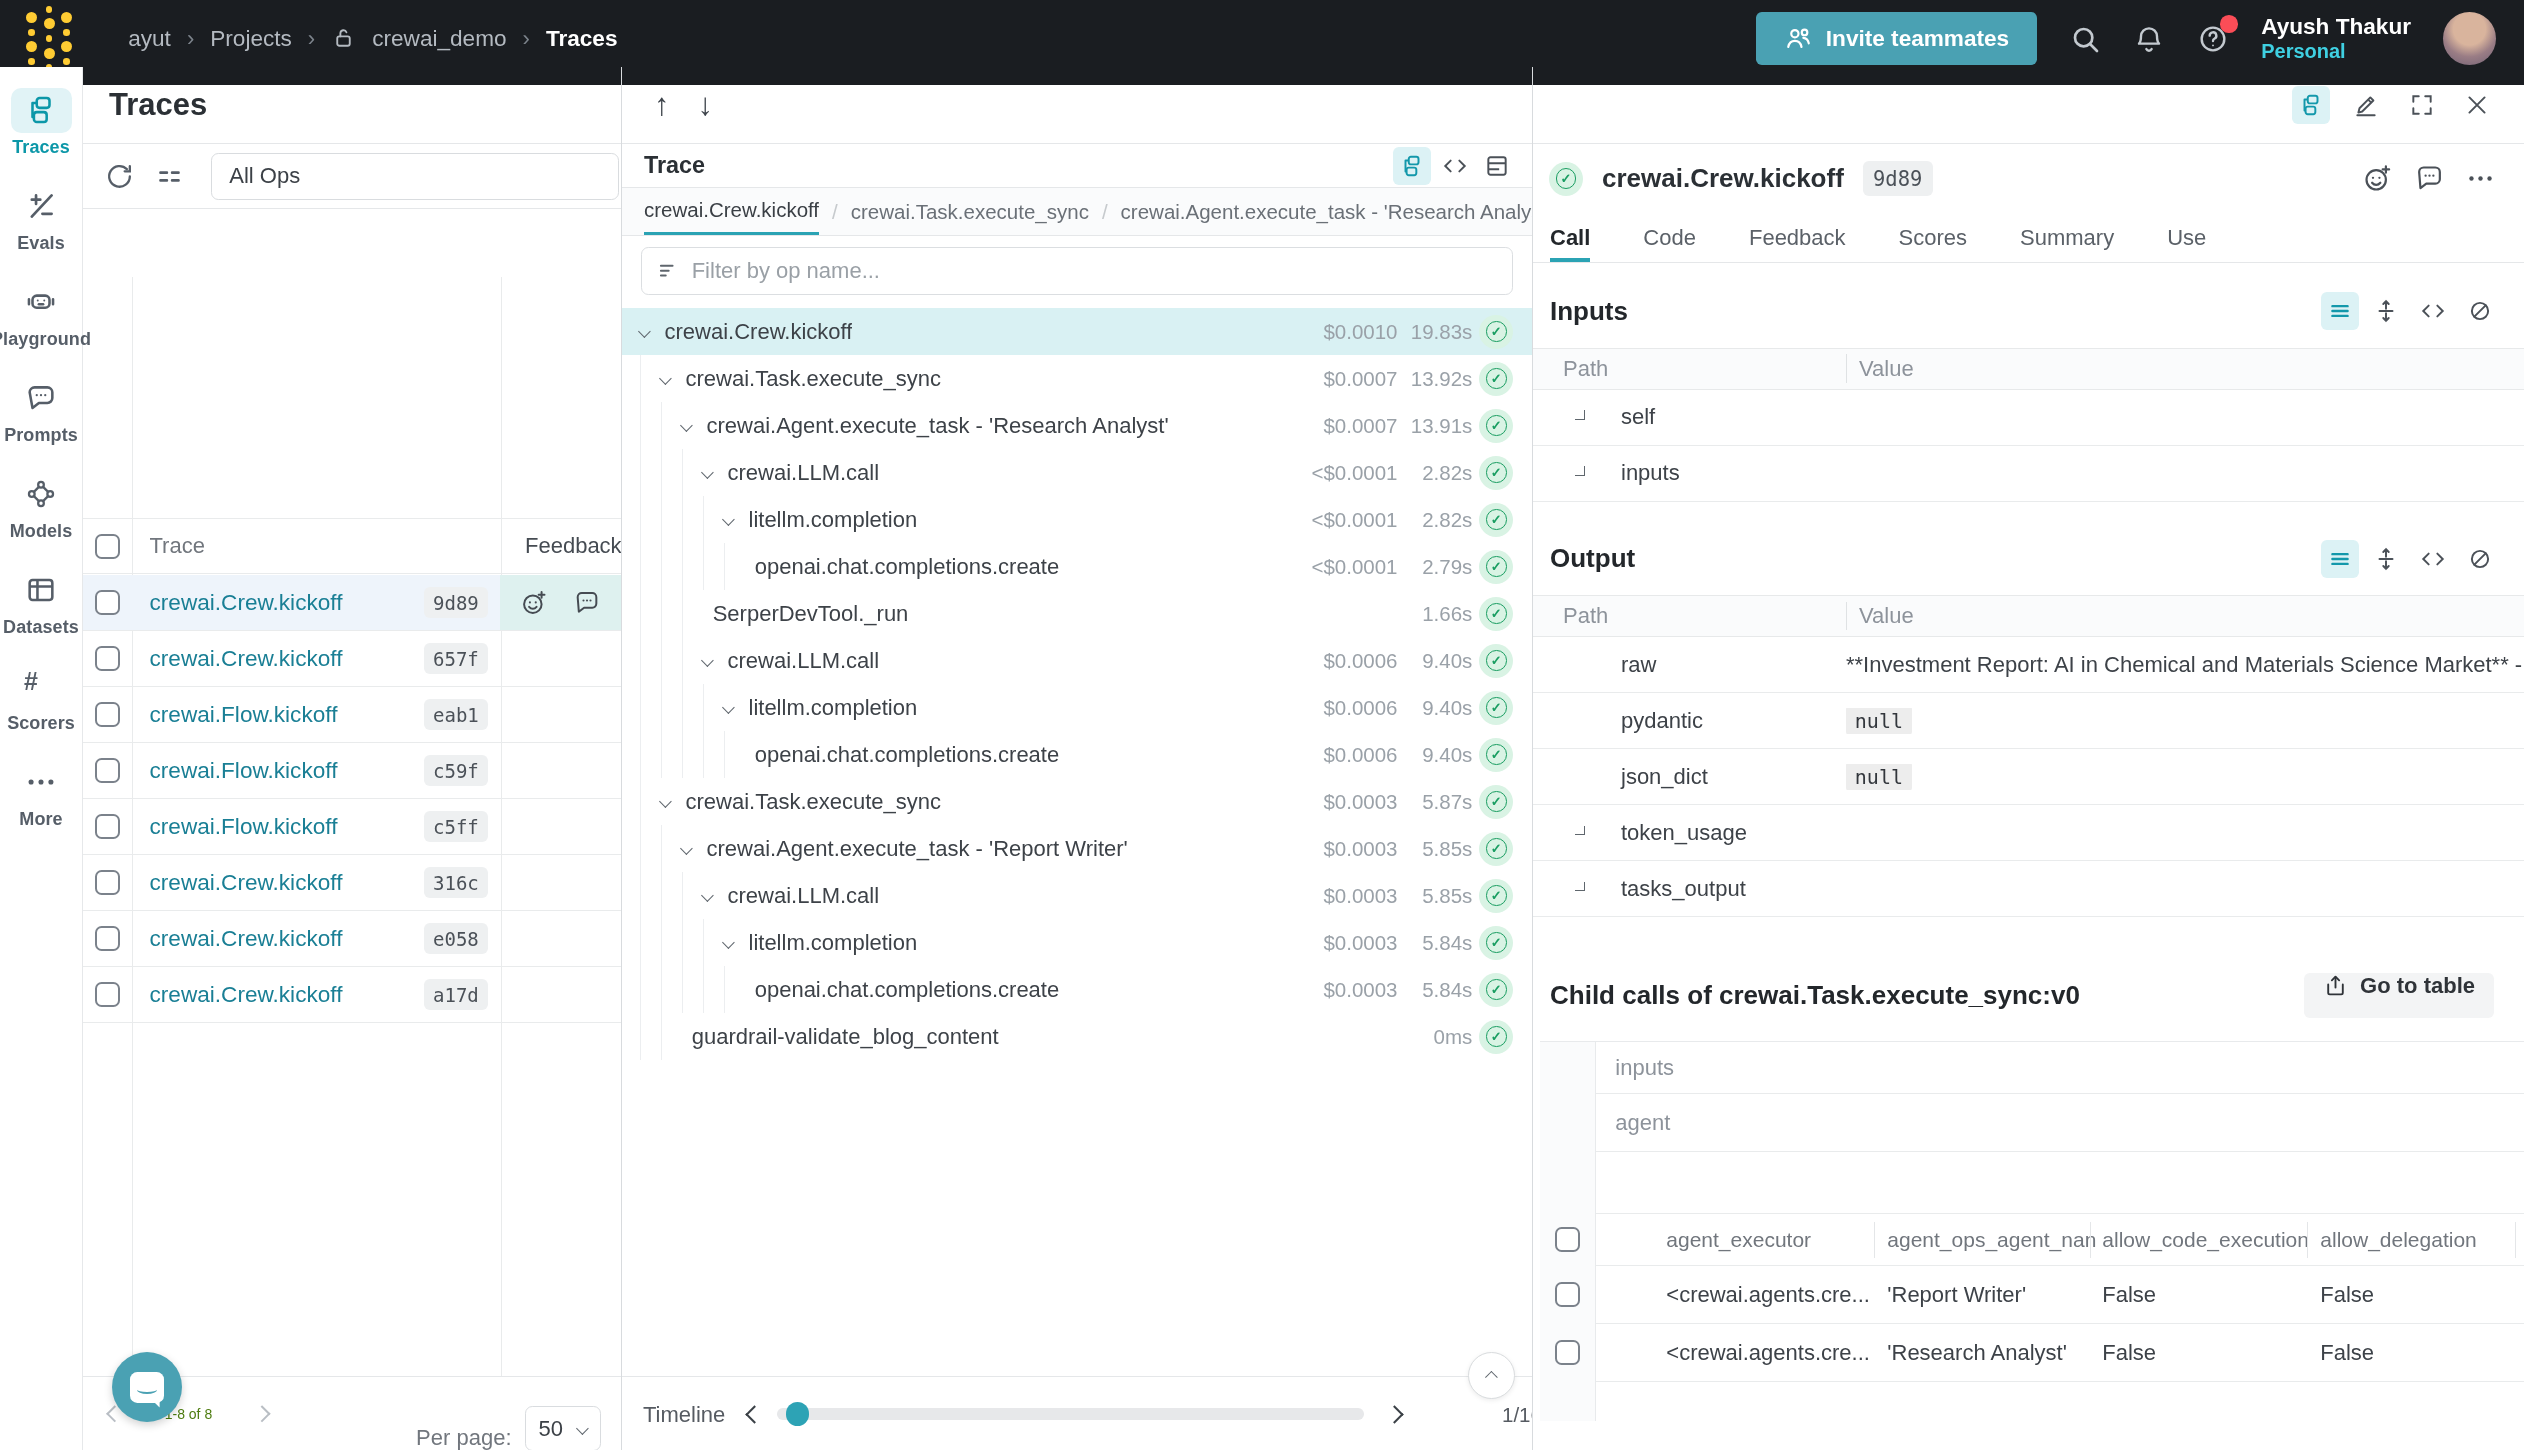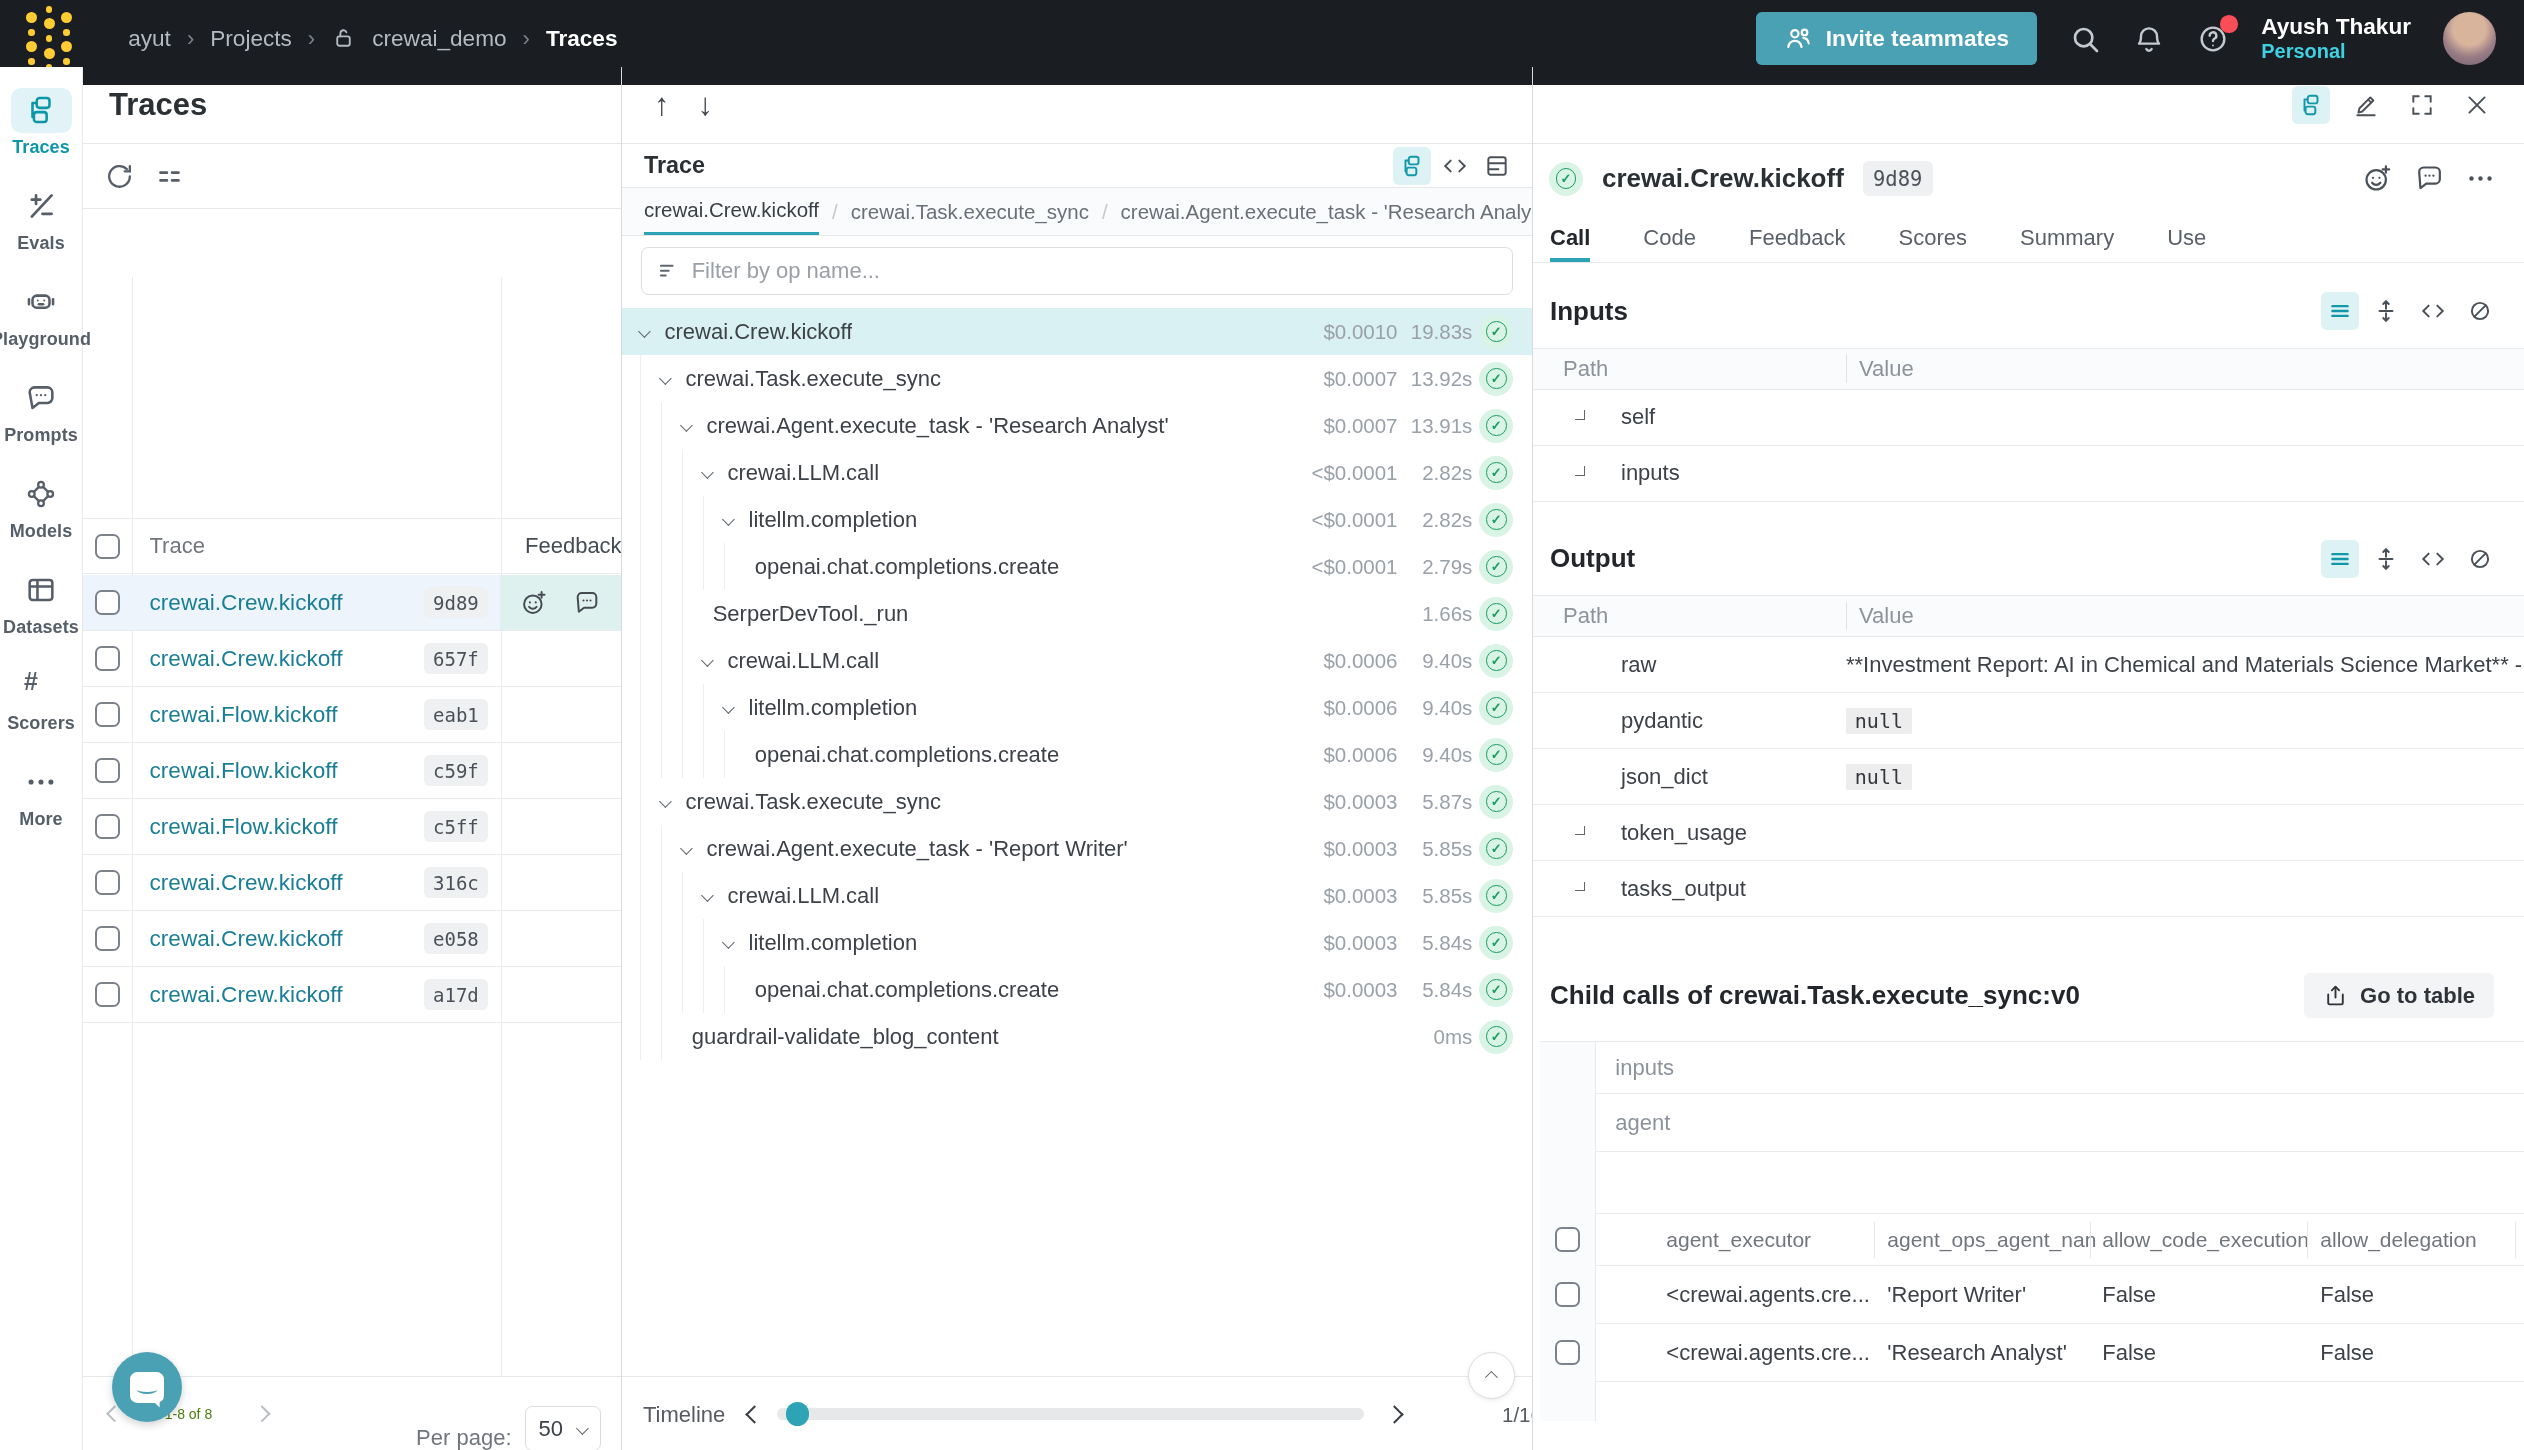--- a/index.html
+++ b/index.html
@@ -152,21 +152,21 @@
   .kv-header .v { padding-left:13px; }
   .kvrow { height:56px; border-bottom:0.7px solid #e9ebec; display:flex; align-items:center; font-size:22px; color:#3d4248; }
   .kvrow .pcell { width:313px; position:relative; padding-left:88px; flex:none; }
   .kvrow .pcell .chev { position:absolute; left:42px; top:50%; margin-top:-6.6px; width:9.5px; height:9.5px;
     border-width:0 1.8px 1.8px 0; border-style:solid; border-color:#5f666d; }
   .kvrow .vcell { flex:1; overflow:hidden; white-space:nowrap; padding-right:7.3px; }
   .nullbadge { font-size:20px; background:#ededed; border-radius:4.4px; padding:3.7px 8.8px; color:#33373d;
     font-family:"DejaVu Sans Mono", monospace; }
   .cc-headrow { display:flex; align-items:center; padding-left:17px; margin-top:56px; }
   .cc-headrow h2 { font-size:26px; font-weight:700; color:#23272b; }
-  .gototable { margin-left:auto; margin-right:31px; display:flex; align-items:center; gap:11.7px; background:#f3f4f5;
+  .gototable { margin-left:auto; margin-right:31px; display:flex; gap:11.7px; background:#f3f4f5;
     border-radius:5.8px; height:45px; padding:0 19px; font-size:22px; color:#2f3338; font-weight:600; }
   .gototable .icon { width:25px; height:25px; }
   .cc { position:relative; margin-top:23.4px; margin-left:7.3px; height:380px; border-top:0.7px solid #e8eaec; overflow:hidden; }
   .cc-gutter { position:absolute; left:0; top:0; bottom:0; width:56px; background:#fafbfc; border-right:0.7px solid #e8eaec; }
   .cc-row { position:absolute; left:56px; right:0; border-bottom:0.7px solid #e9ebec; display:flex; align-items:center; }
   .cc-grouplabel { padding-left:19px; font-size:22px; color:#8d939b; }
   .cc-colhead { font-size:21px; color:#71767d; position:relative; }
   .cc-cell { position:absolute; white-space:nowrap; overflow:hidden; }
   .cc-vline { position:absolute; top:7.3px; bottom:7.3px; width:0.7px; background:#e4e6e8; }
   .cc-cbx { position:absolute; left:-41px; }
@@ -363,20 +363,23 @@
             <svg viewBox="0 0 24 24" fill="none" stroke="currentColor" stroke-width="1.8" stroke-linecap="round">
               <path d="M20 12a8 8 0 1 1-2.3-5.7"></path>
               <path d="M20 4v4h-4"></path>
             </svg>
           </span>
         <span class="tool-icon icon">
             <svg viewBox="0 0 24 24" fill="none" stroke="currentColor" stroke-width="2" stroke-linecap="round">
               <path d="M5 9h5M5 15h5M14 9h5M14 15h5"></path>
             </svg>
           </span>
+        <div class="ops-select">
+            <span>All Ops</span>
+          </div>
       </div>
       <div class="table-wrap">
         <div class="vline" style="left:49px"></div>
         <div class="vline" style="left:418px"></div>
         <div class="thead">
           <div class="cell-check">
               <span class="cbx"></span>
             </div>
           <div class="cell-name" style="padding-left:17.5px">
               <span>Trace</span>

